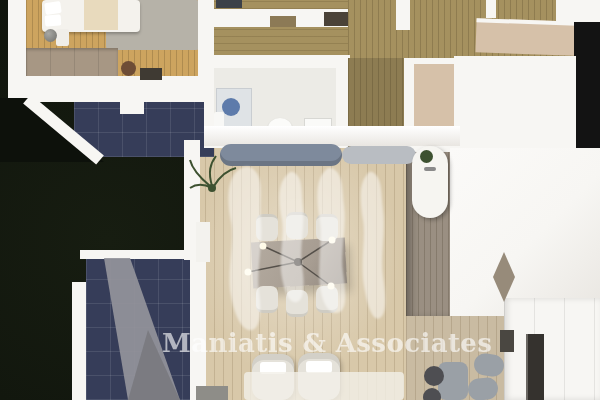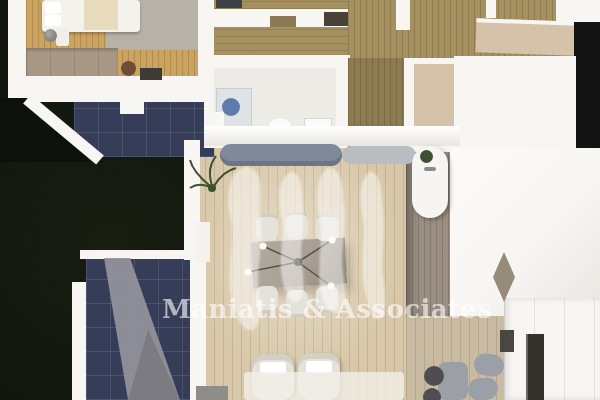--- a/index.html
+++ b/index.html
@@ -10,21 +10,21 @@
   .planks-v{background-image:repeating-linear-gradient(90deg,rgba(70,45,10,.14) 0 1px,transparent 1px 9px);}
   .planks-v2{background-image:repeating-linear-gradient(90deg,rgba(40,30,10,.18) 0 1px,transparent 1px 6px);}
   .planks-h{background-image:repeating-linear-gradient(0deg,rgba(60,45,15,.16) 0 1px,transparent 1px 7px);}
   .tiles{background-image:
       repeating-linear-gradient(90deg,rgba(255,255,255,.10) 0 1px,transparent 1px 24px),
       repeating-linear-gradient(0deg,rgba(255,255,255,.10) 0 1px,transparent 1px 24px);}
   .glow{background:radial-gradient(ellipse at 46% 44%,rgba(255,255,255,.34),rgba(255,255,255,0) 62%);}
   .lawn-bg{background:radial-gradient(circle at 18% 60%,var(--lawn-light),var(--lawn) 70%);}
   .rounded{border-radius:4px;}
   .watermark-text{font-family:"DejaVu Serif","Liberation Serif",serif;font-weight:bold;
-      font-size:26px;letter-spacing:.4px;color:var(--watermark-white);white-space:nowrap;}
+      font-size:26px;letter-spacing:.4px;color:var(--watermark-white);white-space:nowrap;margin-top:34px;}
   .seams-v{background-image:repeating-linear-gradient(90deg,rgba(0,0,0,.10) 0 1px,transparent 1px 24px);}
   .cabinet-seams{background-image:repeating-linear-gradient(90deg,rgba(0,0,0,.08) 0 1px,transparent 1px 30px);}
   :root{
     --lawn:#0d110b;--lawn-light:#171d11;--wall-white:#f7f6f3;--wall-shade:#e9e6e1;
     --wood-bedroom:#cda45f;--rug-gray:#b6b2a8;--bed-white:#f4f2ed;--blanket-cream:#e8dabd;
     --dresser-wood:#a79784;--pouf-brown:#6e4d36;--tile-navy:#363d59;--ramp-gray:#94949b;
     --wood-olive:#a5915f;--wood-hall:#8d7c52;--bath-floor:#ecebe6;--shower-blue:#5d7bab;
     --wood-dining:#d8c8a9;--kitchen-floor:#9a8f82;--beige-floor:#c9bba2;--counter-tan:#d6c1a9;
     --sofa-blue:#7e8a9c;--sofa-light:#b9bdc2;--table-gray:#a79d92;--chair-white:#e5e2da;
     --stool-gray:#9aa0a6;--stool-dark:#4e4e52;--appliance-dark:#35322e;--black-edge:#131313;

